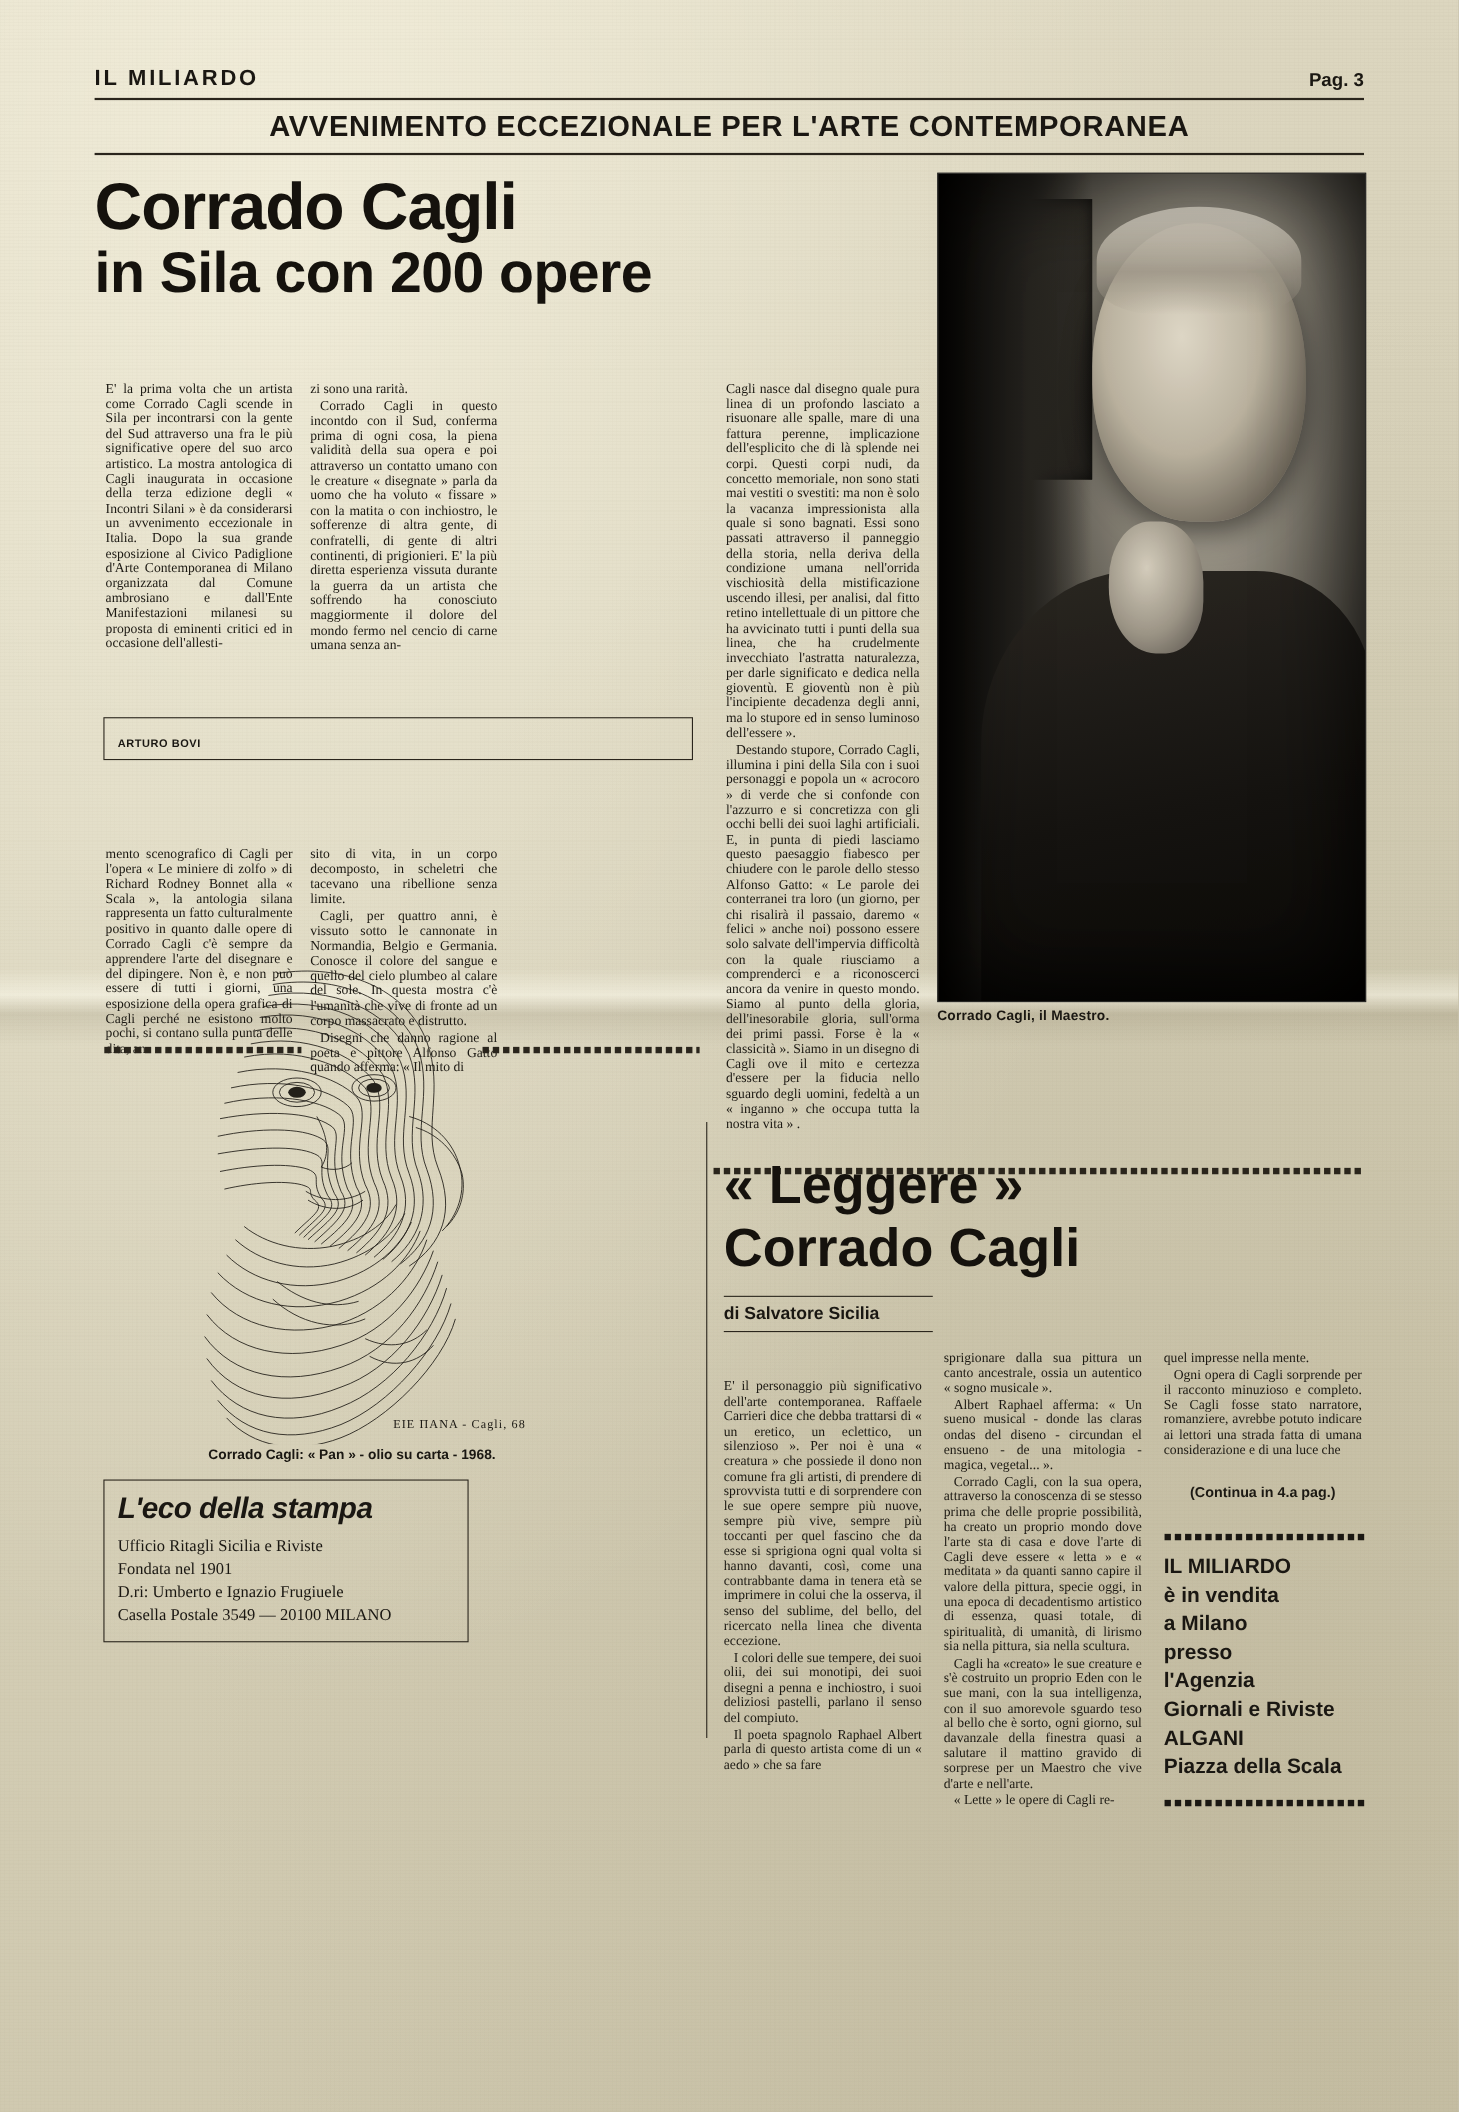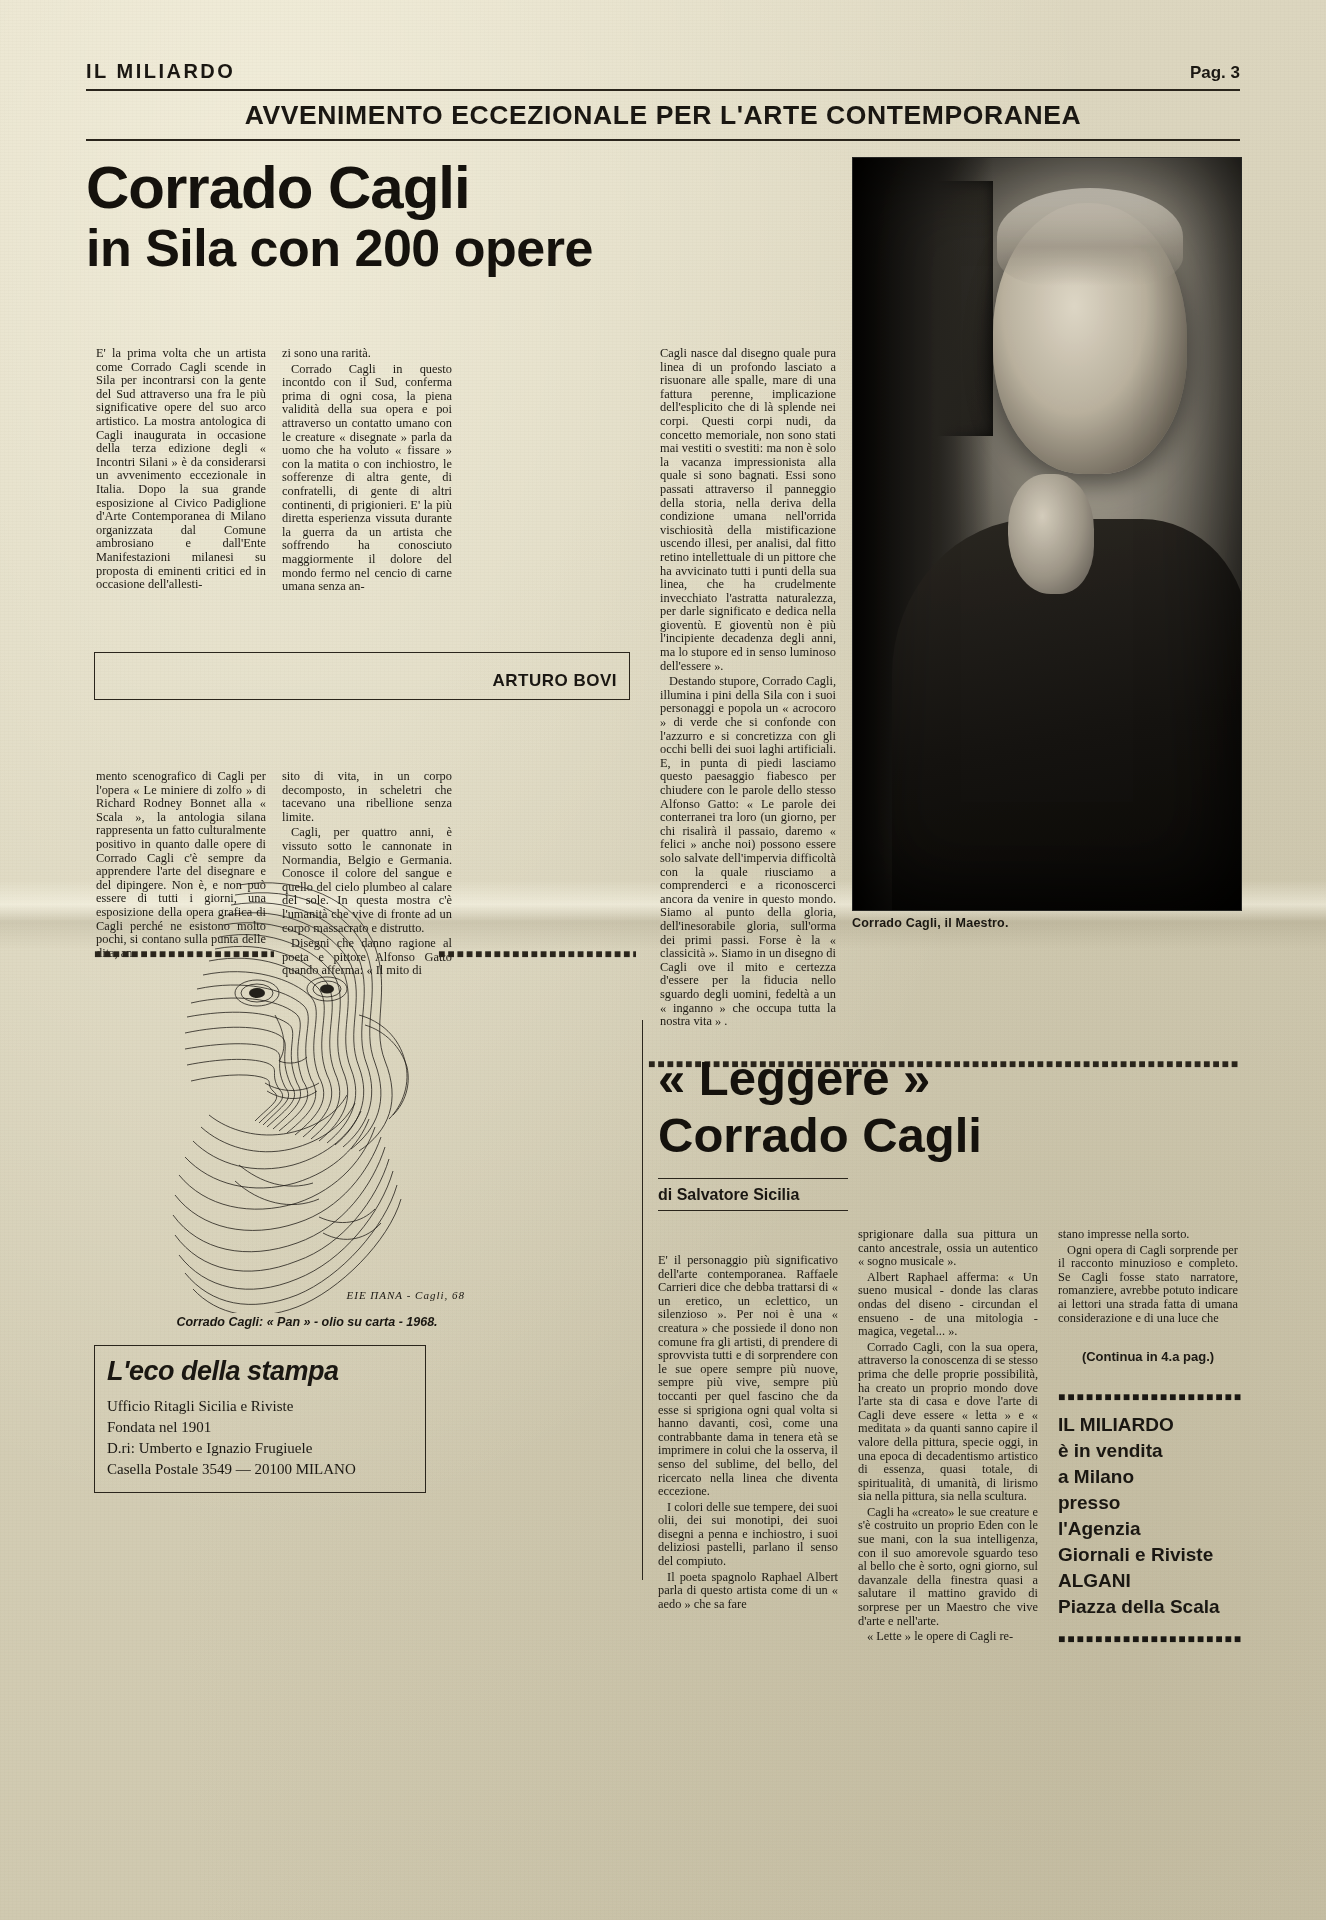--- a/index.html
+++ b/index.html
@@ -207,22 +207,22 @@
   }
   .pullquote .pq {
     font-family: "Liberation Serif", serif;
     font-size: 17.5px;
     line-height: 22px;
     text-align: left;
   }
   .pullquote .pq-author {
     font-family: "Liberation Sans", sans-serif;
     font-weight: bold;
-    font-size: 17px;
-    text-align: right;
+    font-size: 10px;
+    text-align: left;
     margin-top: 8px;
     letter-spacing: .5px;
   }
 
   .lower-cols {
     position: absolute;
     left: 10px;
     top: 613px;
     width: 540px;
     display: flex;
@@ -236,24 +236,23 @@
     font-size: 12px;
     letter-spacing: 2px;
     color: #2a251c;
     overflow: hidden;
     white-space: nowrap;
   }
 
   
   .drawing-box {
     position: absolute;
-    left: 3px;
+    left: 16px;
     top: 805px;
     width: 436px;
-    font-style: italic;
   }
   .drawing {
     width: 436px;
     height: 448px;
     position: relative;
     overflow: hidden;
   }
   .drawing svg { display:block; }
   .drawing-sign {
     font-family: "Liberation Serif", serif;
@@ -522,21 +521,21 @@
         <p>Il poeta spagnolo Raphael Albert parla di questo artista come di un « aedo » che sa fare</p>
       </div>
       <div class="c col-text">
         <p class="noind">sprigionare dalla sua pittura un canto ancestrale, ossia un autentico « sogno musicale ».</p>
         <p>Albert Raphael afferma: « Un sueno musical - donde las claras ondas del diseno - circundan el ensueno - de una mitologia - magica, vegetal... ».</p>
         <p>Corrado Cagli, con la sua opera, attraverso la conoscenza di se stesso prima che delle proprie possibilità, ha creato un proprio mondo dove l'arte sta di casa e dove l'arte di Cagli deve essere « letta » e « meditata » da quanti sanno capire il valore della pittura, specie oggi, in una epoca di decadentismo artistico di essenza, quasi totale, di spiritualità, di umanità, di lirismo sia nella pittura, sia nella scultura.</p>
         <p>Cagli ha «creato» le sue creature e s'è costruito un proprio Eden con le sue mani, con la sua intelligenza, con il suo amorevole sguardo teso al bello che è sorto, ogni giorno, sul davanzale della finestra quasi a salutare il mattino gravido di sorprese per un Maestro che vive d'arte e nell'arte.</p>
         <p>« Lette » le opere di Cagli re-</p>
       </div>
       <div class="c col-text">
-        <p class="noind">stano impresse nella sorto.</p>
+        <p class="noind">quel impresse nella mente.</p>
         <p>Ogni opera di Cagli sorprende per il racconto minuzioso e completo. Se Cagli fosse stato narratore, romanziere, avrebbe potuto indicare ai lettori una strada fatta di umana considerazione e di una luce che</p>
         <div class="continua">(Continua in 4.a pag.)</div>
       </div>
     </div>
 
     <div class="advert">
       <div class="rule">■■■■■■■■■■■■■■■■■■■■■■■■■■■■■■■■■■■■■■■■■■■■■■■■■■■■■■■■■■■■■■■■■■■■■■■■■■■■■■■■■■■■■■■■■■■■■■■■■■■■■■■■</div>
       <div class="ad-line">IL MILIARDO</div>
       <div class="ad-line">è in vendita</div>
       <div class="ad-line">a Milano</div>

